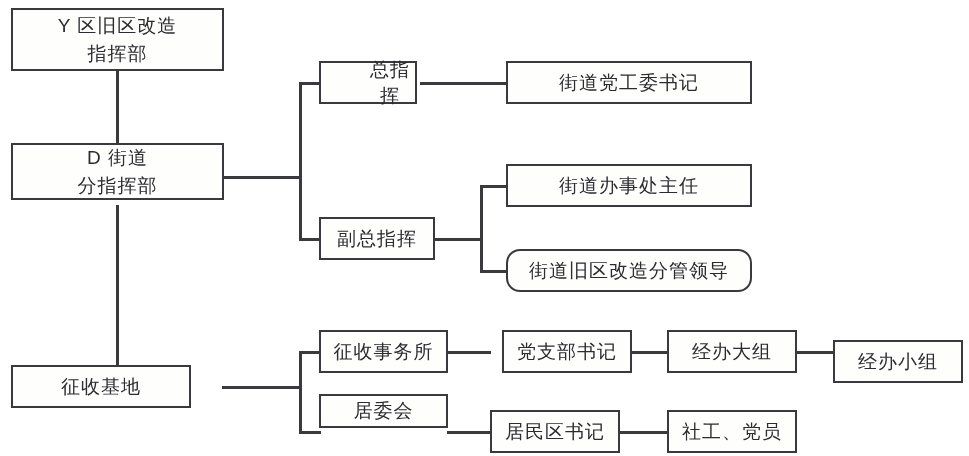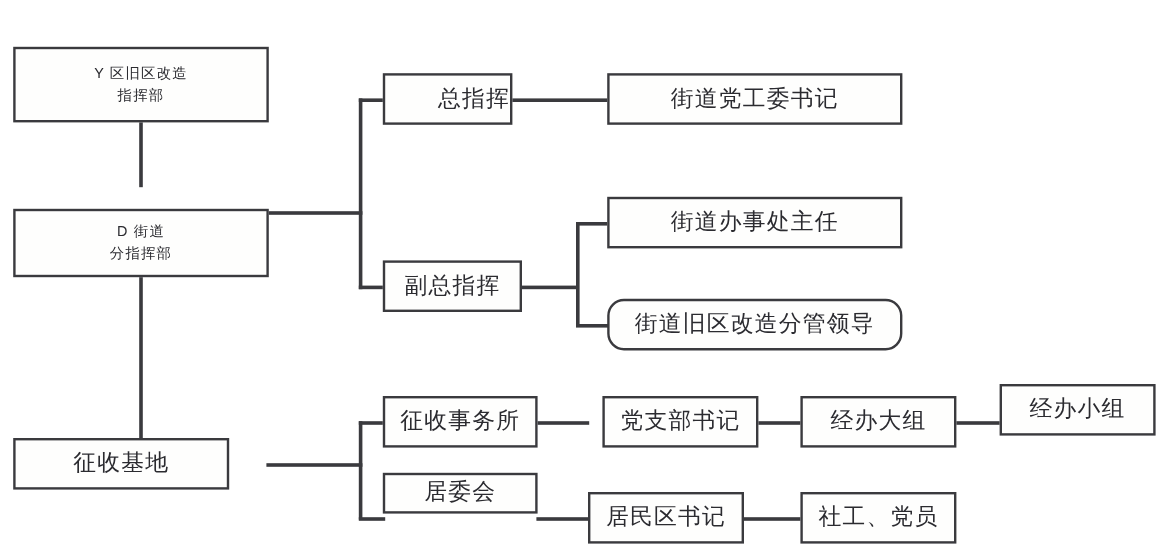--- a/index.html
+++ b/index.html
@@ -27,23 +27,22 @@
     justify-content: center;
     text-align: center;
     color: #2b2b30;
     font-size: 19px;
     line-height: 1.35;
     letter-spacing: 1px;
     white-space: pre-line;
     z-index: 2;
   }
   .node.two-line {
-    font-size: 12px;
+    font-size: 19px;
     line-height: 1.45;
-    margin-top: 31px;
   }
   .edge {
     position: absolute;
     background: #3a3a3e;
     z-index: 1;
   }
   .edge.h { height: 2.5px; }
   .edge.v { width: 2.5px; }
 </style>
 </head>
@@ -83,39 +82,39 @@
   <div class="edge h" style="left:447px; top:431px; width:44px;"></div>
 
   <div class="edge h" style="left:619px; top:431px; width:49px;"></div>
 
   <div class="node two-line" style="left:11px; top:8px; width:213px; height:63px;">Y 区旧区改造
 指挥部</div>
 
   <div class="node two-line" style="left:11px; top:143px; width:213px; height:57px;">D 街道
 分指挥部</div>
 
-  <div class="node" style="left:319px; top:61px; width:108px; height:43px;padding-left:44px;">总指挥</div>
+  <div class="node" style="left:319px; top:61px; width:98px; height:43px;padding-left:44px;">总指挥</div>
 
   <div class="node" style="left:506px; top:61px; width:246px; height:43px;">街道党工委书记</div>
 
   <div class="node" style="left:319px; top:217px; width:116px; height:43px;">副总指挥</div>
 
   <div class="node" style="left:506px; top:164px; width:246px; height:43px;">街道办事处主任</div>
 
   <div class="node" style="left:506px; top:249px; width:246px; height:43px;border-radius:14px;">街道旧区改造分管领导</div>
 
   <div class="node" style="left:11px; top:365px; width:180px; height:43px;">征收基地</div>
 
   <div class="node" style="left:319px; top:330px; width:129px; height:43px;">征收事务所</div>
 
   <div class="node" style="left:490px; top:330px; width:130px; height:43px;margin-left:12px;">党支部书记</div>
 
   <div class="node" style="left:667px; top:330px; width:130px; height:43px;">经办大组</div>
 
-  <div class="node" style="left:833px; top:320px; width:130px; height:43px;">经办小组</div>
+  <div class="node" style="left:833px; top:340px; width:130px; height:43px;">经办小组</div>
 
   <div class="node" style="left:319px; top:394px; width:129px; height:34px;">居委会</div>
 
   <div class="node" style="left:490px; top:410px; width:130px; height:43px;">居民区书记</div>
 
   <div class="node" style="left:667px; top:410px; width:130px; height:43px;">社工、党员</div>
 
 </div>
 
 </body></html>

